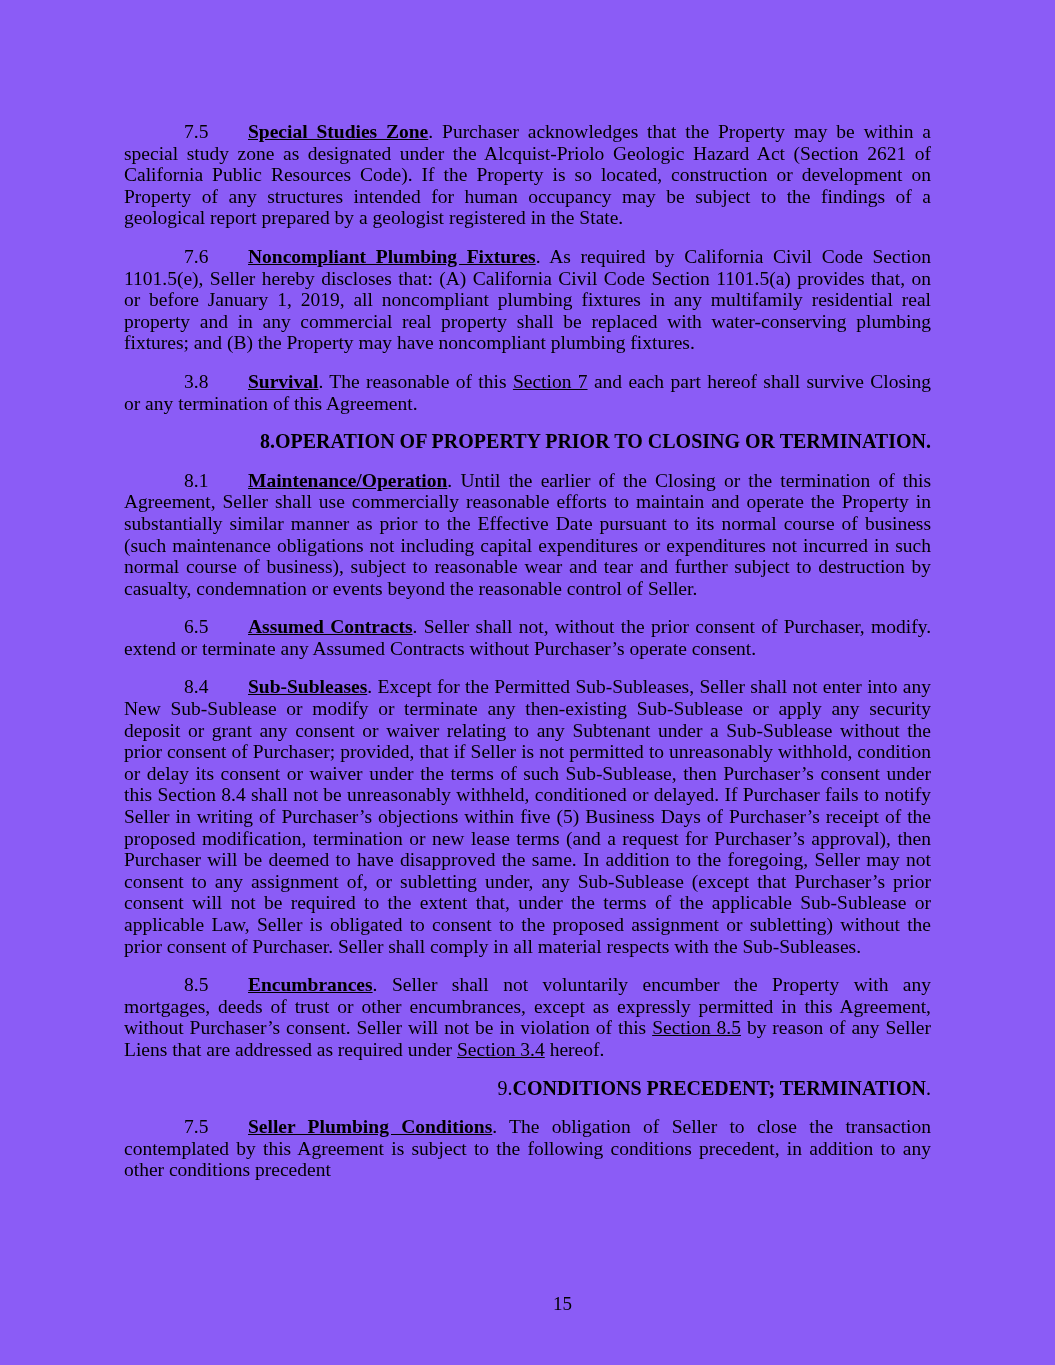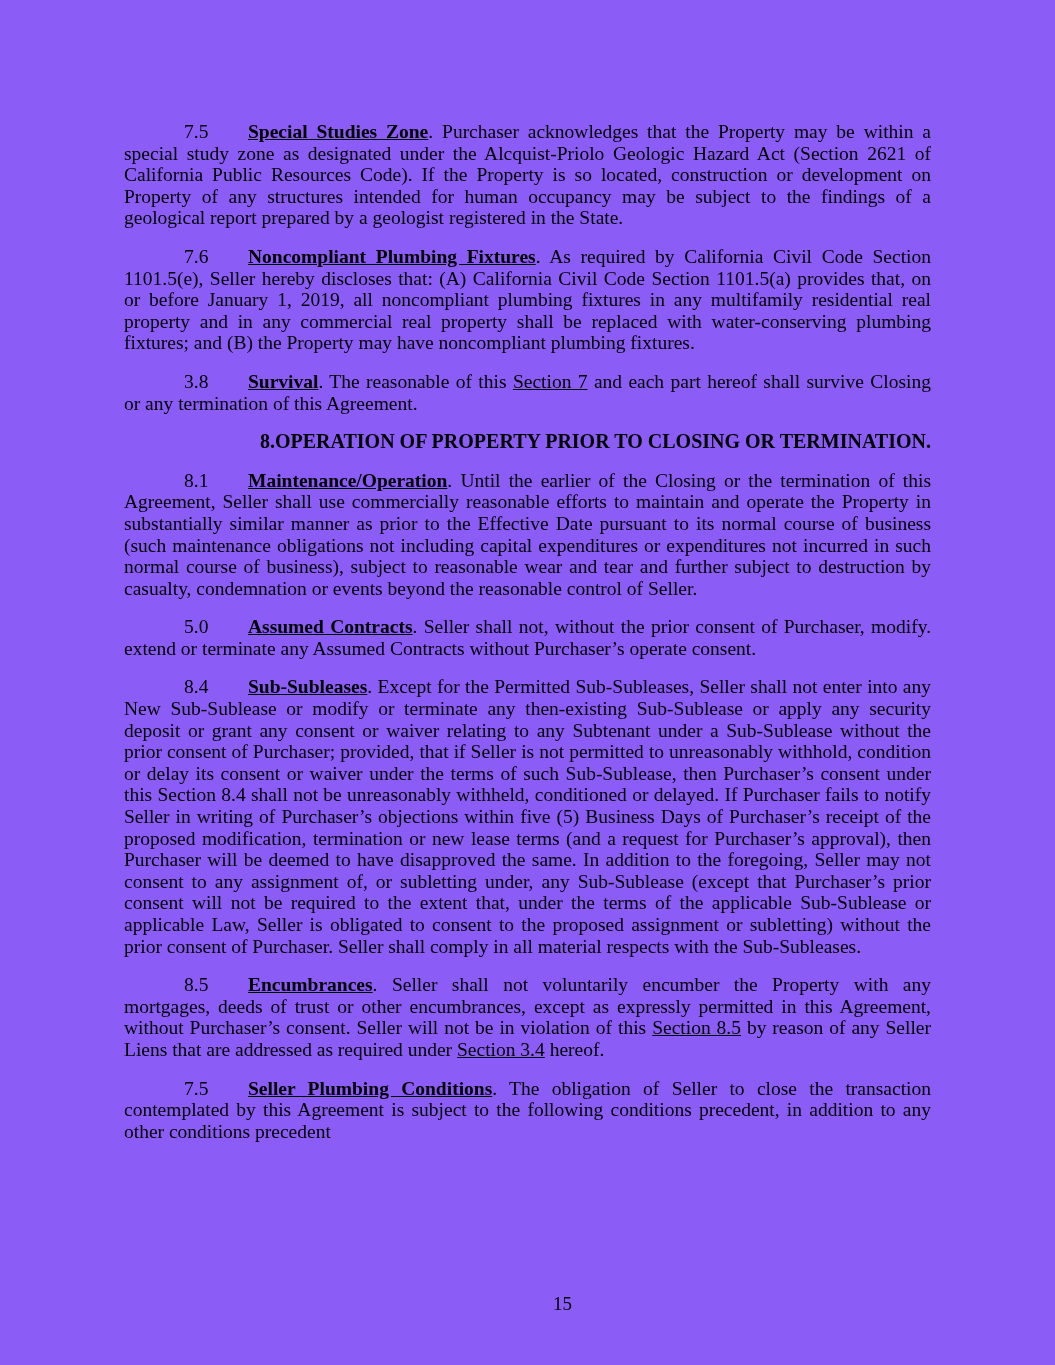--- a/index.html
+++ b/index.html
@@ -83,26 +83,27 @@
     <p class="clause"><span class="num">7.5</span><span class="hd">Special Studies Zone</span><span>. </span><span>Purchaser acknowledges that the Property may be within a special study zone as designated under the Alcquist-Priolo Geologic Hazard Act (Section 2621 of California Public Resources Code).  If the Property is so located, construction or development on Property of any structures intended for human occupancy may be subject to the findings of a geological report prepared by a geologist registered in the State.</span></p>
 
     <p class="clause"><span class="num">7.6</span><span class="hd">Noncompliant Plumbing Fixtures</span><span>.  </span><span>As required by California Civil Code Section 1101.5(e), Seller hereby discloses that:  (A) California Civil Code Section 1101.5(a) provides that, on or before January 1, 2019, all noncompliant plumbing fixtures in any multifamily residential real property and in any commercial real property shall be replaced with water-conserving plumbing fixtures; and (B) the Property may have noncompliant plumbing fixtures.</span></p>
 
     <p class="clause"><span class="num">3.8</span><span class="hd">Survival</span><span>.  </span><span>The reasonable of this </span><span class="ref">Section 7</span><span> and each part hereof shall survive Closing or any termination of this Agreement.</span></p>
 
     <p class="sec"><span class="hnum">8.</span><span>OPERATION OF PROPERTY PRIOR TO CLOSING OR TERMINATION.</span></p>
 
     <p class="clause"><span class="num">8.1</span><span class="hd">Maintenance/Operation</span><span>. </span><span>Until the earlier of the Closing or the termination of this Agreement, Seller shall use commercially reasonable efforts to maintain and operate the Property in substantially similar manner as prior to the Effective Date pursuant to its normal course of business (such maintenance obligations not including capital expenditures or expenditures not incurred in such normal course of business), subject to reasonable wear and tear and further subject to destruction by casualty, condemnation or events beyond the reasonable control of Seller.</span></p>
 
-    <p class="clause"><span class="num">5.0</span><span class="hd">Assumed Contracts</span><span>. </span><span>Seller shall not, without the prior consent of Purchaser, modify. extend or terminate any Assumed Contracts without Purchaser’s operate consent.</span></p>
+    <p class="clause"><span class="num">6.5</span><span class="hd">Assumed Contracts</span><span>. </span><span>Seller shall not, without the prior consent of Purchaser, modify. extend or terminate any Assumed Contracts without Purchaser’s operate consent.</span></p>
 
 
     <p class="clause"><span class="num">8.4</span><span class="hd">Sub-Subleases</span><span>. </span><span>Except for the Permitted Sub-Subleases, Seller shall not enter into any New Sub-Sublease or modify or terminate any then-existing Sub-Sublease or apply any security deposit or grant any consent or waiver relating to any Subtenant under a Sub-Sublease without the prior consent of Purchaser; provided, that if Seller is not permitted to unreasonably withhold, condition or delay its consent or waiver under the terms of such Sub-Sublease, then Purchaser’s consent under this Section 8.4 shall not be unreasonably withheld, conditioned or delayed.  If Purchaser fails to notify Seller in writing of Purchaser’s objections within five (5) Business Days of Purchaser’s receipt of the proposed modification, termination or new lease terms (and a request for Purchaser’s approval), then Purchaser will be deemed to have disapproved the same.  In addition to the foregoing, Seller may not consent to any assignment of, or subletting under, any Sub-Sublease (except that Purchaser’s prior consent will not be required to the extent that, under the terms of the applicable Sub-Sublease or applicable Law, Seller is obligated to consent to the proposed assignment or subletting) without the prior consent of Purchaser. Seller shall comply in all material respects with the Sub-Subleases.</span></p>
 
     <p class="clause"><span class="num">8.5</span><span class="hd">Encumbrances</span><span>.  </span><span>Seller shall not voluntarily encumber the Property with any mortgages, deeds of trust or other encumbrances, except as expressly permitted in this Agreement, without Purchaser’s consent.  Seller will not be in violation of this </span><span class="ref">Section 8.5</span><span> by reason of any Seller Liens that are addressed as required under </span><span class="ref">Section 3.4</span><span> hereof.</span></p>
 
+    <p class="sec"><span class="hnum regular">9.</span><span>CONDITIONS PRECEDENT; TERMINATION</span><span class="hsuffix">.</span></p>
 
     <p class="clause"><span class="num">7.5</span><span class="hd">Seller Plumbing Conditions</span><span>.  </span><span>The obligation of Seller to close the transaction contemplated by this Agreement is subject to the following conditions precedent, in addition to any other conditions precedent</span></p>
 
   </div>
 
   <div class="page-num">15</div>
 </div>
 
 </body></html>

